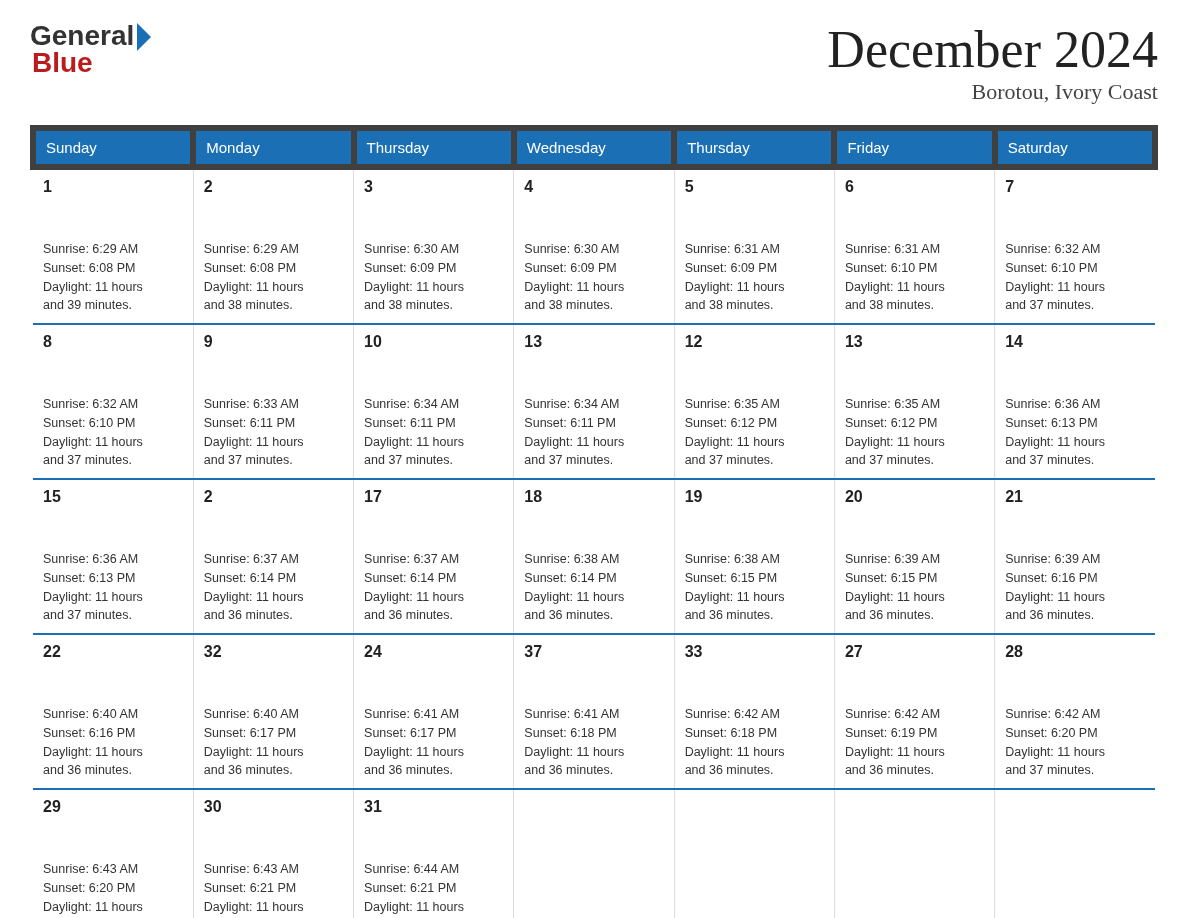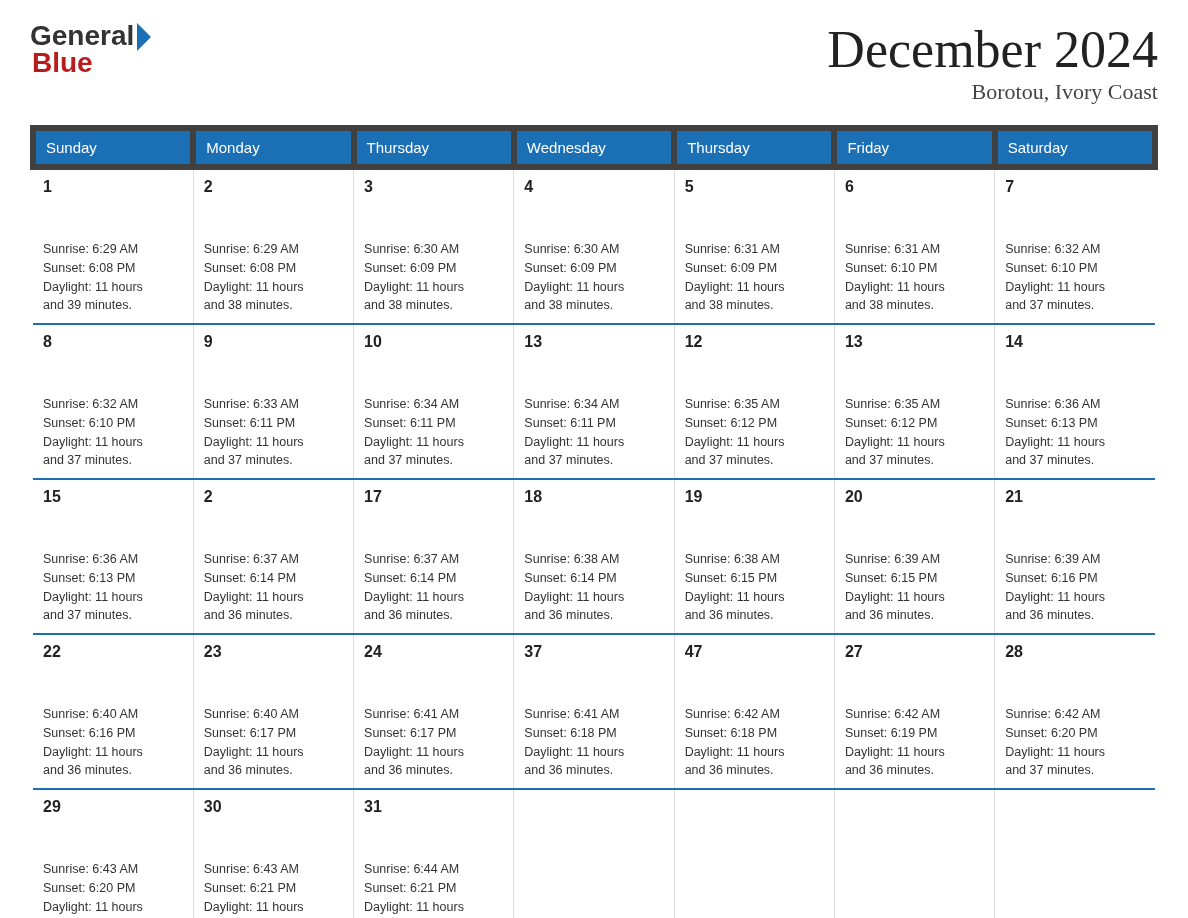--- a/index.html
+++ b/index.html
@@ -338,21 +338,21 @@
         <td>
         <span class="day-number">22</span>
         <div class="day-info">
           Sunrise: 6:40 AM<br>
           Sunset: 6:16 PM<br>
           Daylight: 11 hours<br>
           and 36 minutes.
         </div>
       </td>
         <td>
-        <span class="day-number">23</span>
+        <span class="day-number">32</span>
         <div class="day-info">
           Sunrise: 6:40 AM<br>
           Sunset: 6:17 PM<br>
           Daylight: 11 hours<br>
           and 36 minutes.
         </div>
       </td>
         <td>
         <span class="day-number">24</span>
         <div class="day-info">
@@ -365,21 +365,21 @@
         <td>
         <span class="day-number">37</span>
         <div class="day-info">
           Sunrise: 6:41 AM<br>
           Sunset: 6:18 PM<br>
           Daylight: 11 hours<br>
           and 36 minutes.
         </div>
       </td>
         <td>
-        <span class="day-number">47</span>
+        <span class="day-number">33</span>
         <div class="day-info">
           Sunrise: 6:42 AM<br>
           Sunset: 6:18 PM<br>
           Daylight: 11 hours<br>
           and 36 minutes.
         </div>
       </td>
         <td>
         <span class="day-number">27</span>
         <div class="day-info">

